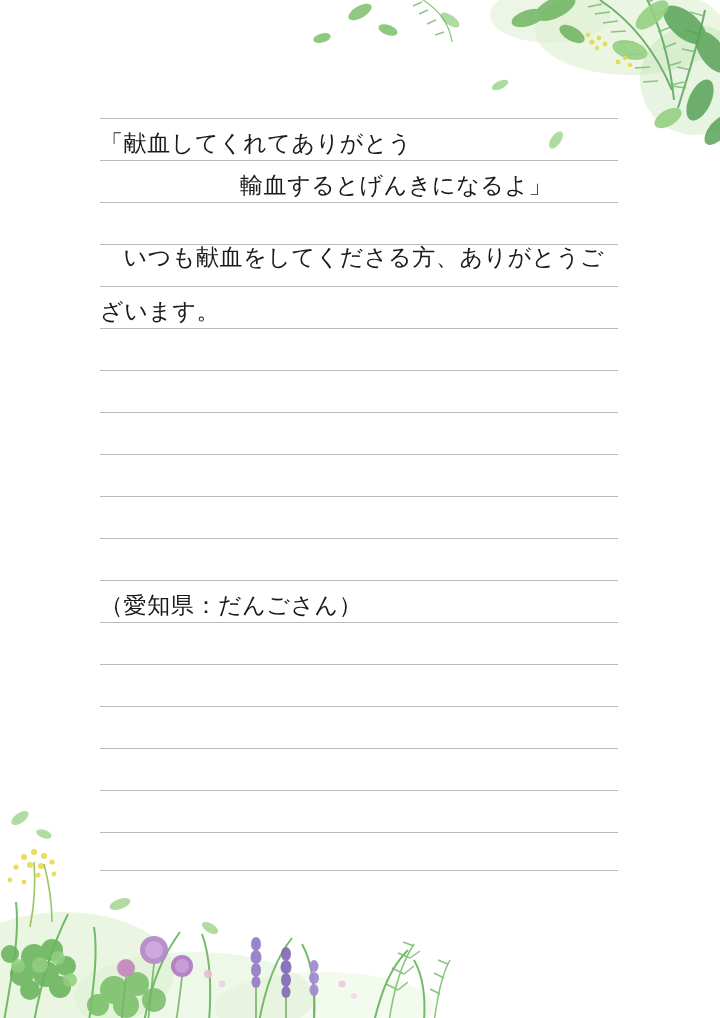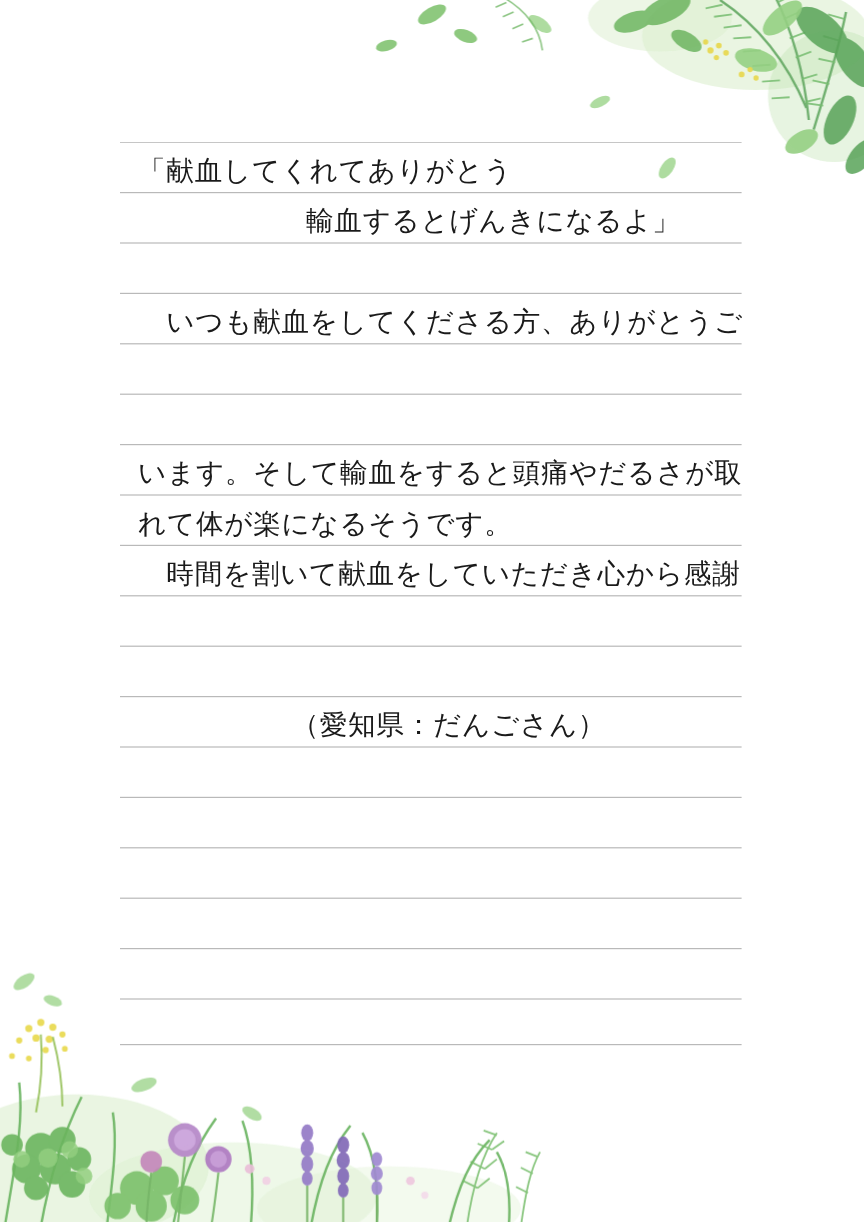--- a/index.html
+++ b/index.html
@@ -56,34 +56,33 @@
   .rule {
     position: absolute;
     left: 0;
     width: 518px;
     height: 1px;
     background: #b9b9b9;
   }
   .text-layer {
     position: absolute;
     inset: 0;
-    margin-left: 15px;
   }
   .ln {
     position: absolute;
     left: 0;
     width: 518px;
     font-family: "DejaVu Sans", sans-serif;
     font-size: 23px;
     line-height: 23px;
     color: #1a1a1a;
     letter-spacing: 0.6px;
     white-space: pre;
   }
-  .ln.right   { text-align: center; }
+  .ln.right   { text-align: left; }
   .ln.center-shift { padding-left: 140px; }
 </style>
 </head>
 <body>
 
 <div class="page">
 
   <svg class="deco deco-top-right" viewBox="0 0 430 180" xmlns="http://www.w3.org/2000/svg">
     <g opacity="0.95">
 
@@ -293,22 +292,20 @@
       <div class="rule" style="top:672px"></div>
       <div class="rule" style="top:714px"></div>
       <div class="rule" style="top:752px"></div>
     </div>
 
     <div class="text-layer">
       <div class="ln" style="top:14px">「献血してくれてありがとう</div>
 
       <div class="ln center-shift" style="top:56px">輸血するとげんきになるよ」</div>
 
-      <div class="ln" style="top:140px">　いつも献血をしてくださる方、ありがとうご</div>
-      <div class="ln" style="top:266px">います。そして輸血をすると頭痛やだるさが取</div>
-      <div class="ln" style="top:308px">れて体が楽になるそうです。</div>
-      <div class="ln" style="top:350px">　時間を割いて献血をしていただき心から感謝</div>
+      <div class="ln" style="top:128px">　いつも献血をしてくださる方、ありがとうご</div>
+      <div class="ln" style="top:182px">ざいます。</div>
 
       <div class="ln right" style="top:476px">（愛知県：だんごさん）</div>
     </div>
 
   </div>
 </div>
 
 </body></html>

